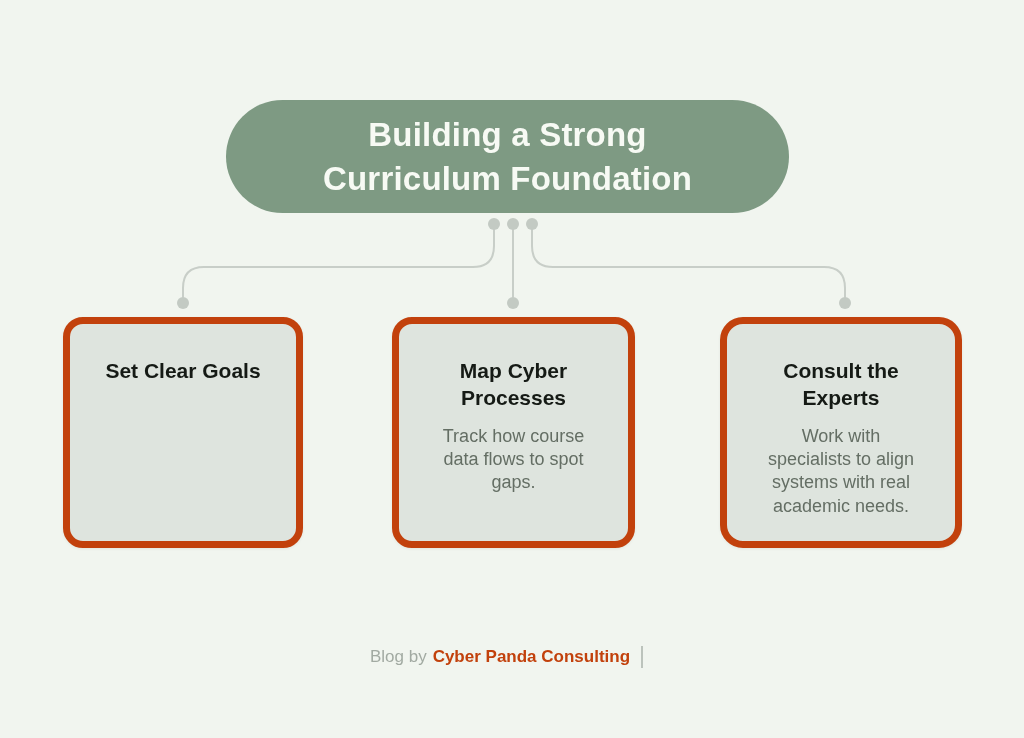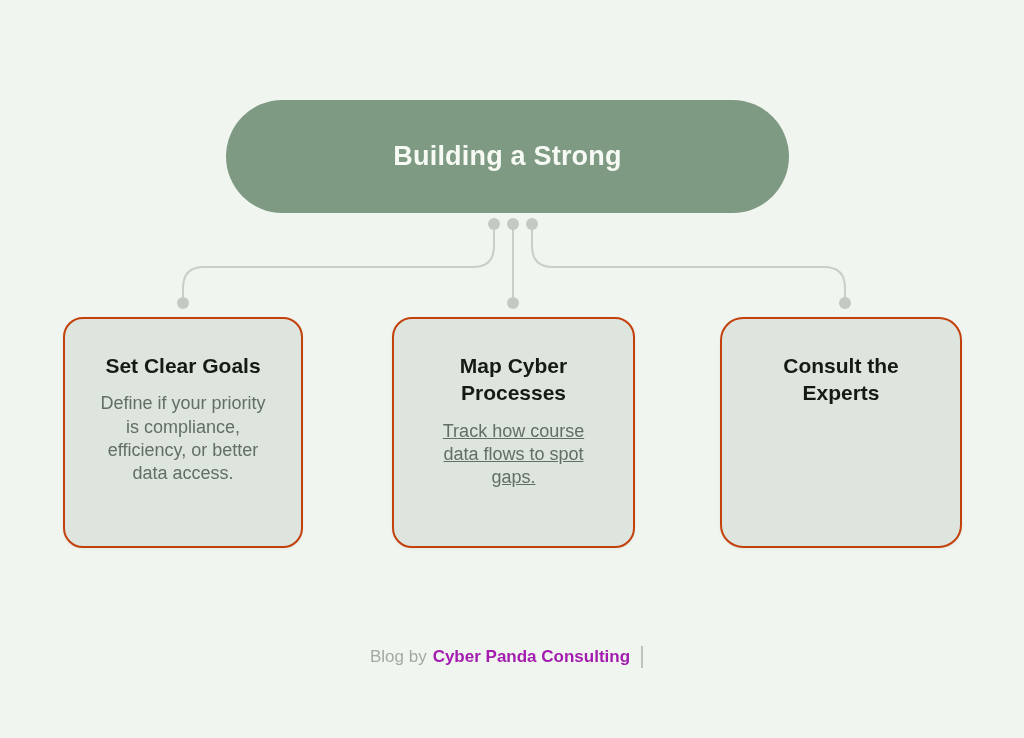--- a/index.html
+++ b/index.html
@@ -21,37 +21,37 @@
     background: #7e9a83;
     border-radius: 57px;
     display: flex;
     flex-direction: column;
     align-items: center;
     justify-content: center;
     text-align: center;
   }
   .header-pill .title-line {
     color: #f7faf4;
-    font-size: 27px;
+    font-size: 33px;
     font-weight: bold;
     line-height: 1.33;
     letter-spacing: 0.2px;
   }
   .connectors {
     position: absolute;
     left: 0; top: 0;
     width: 1024px; height: 738px;
     pointer-events: none;
   }
   .card {
     position: absolute;
     top: 317px;
     height: 231px;
     background: #dee4de;
-    border: 2px solid #c2410c;
+    border: 7px solid #c2410c;
     border-radius: 20px;
     box-shadow: 0 1px 3px rgba(40,60,40,0.07);
     box-sizing: border-box;
     padding-top: 33px;
     text-align: center;
   }
   .card-1 { left: 63px;  width: 240px; }
   .card-2 { left: 392px; width: 243px; }
   .card-3 { left: 720px; width: 242px; border-radius: 23px; }
   .card-heading {
@@ -64,79 +64,80 @@
   .card-1 .card-heading { max-width: 200px; }
   .card-2 .card-heading { max-width: 130px; }
   .card-3 .card-heading { max-width: 140px; }
   .card-body {
     margin: 13px auto 0;
     color: #646e64;
     font-size: 18px;
     line-height: 1.3;
   }
   .card-1 .card-body { max-width: 175px; }
-  .card-2 .card-body { max-width: 150px; text-decoration: underline; }
+  .card-2 .card-body { max-width: 150px; }
   .card-3 .card-body { max-width: 150px; }
   .footer {
     position: absolute;
     left: 0; right: 0;
     top: 646px;
     display: flex;
     align-items: center;
     justify-content: center;
     font-size: 17px;
     color: #a2aaa2;
   }
   .footer .prefix { color: #a2aaa2; margin-right: 6px; }
-  .footer .brand  { color: #a21caf; font-weight: bold; }
+  .footer .brand  { color: #c2410c; font-weight: bold; }
   .footer .divider {
     display: inline-block;
     width: 2px; height: 22px;
     background: #bcc3bc;
     margin: 0 11px;
   }
   .footer .url { color: #a8b0a8; }
 </style>
 </head>
 <body>
 
 <div class="canvas">
 
   <div class="header-pill">
     <span class="title-line">Building a Strong</span>
+    <span class="title-line">Curriculum Foundation</span>
   </div>
 
   <svg class="connectors" viewBox="0 0 1024 738" xmlns="http://www.w3.org/2000/svg">
     <g stroke="#c8cec8" stroke-width="2" fill="none" stroke-linecap="round">
       <path d="M494 226 L494 246 Q494 267 473 267 L204 267 Q183 267 183 288 L183 297"></path>
       <path d="M513 226 L513 297"></path>
       <path d="M532 226 L532 246 Q532 267 553 267 L824 267 Q845 267 845 288 L845 297"></path>
     </g>
     <g fill="#c3cac3">
       <circle cx="494" cy="224" r="6"></circle>
       <circle cx="513" cy="224" r="6"></circle>
       <circle cx="532" cy="224" r="6"></circle>
       <circle cx="183" cy="303" r="6"></circle>
       <circle cx="513" cy="303" r="6"></circle>
       <circle cx="845" cy="303" r="6"></circle>
     </g>
   </svg>
 
   <div class="card card-1">
     <div class="card-heading">Set Clear Goals</div>
-    <div class="card-body">Define if your priority is compliance, efficiency, or better data access.</div>
   </div>
 
   <div class="card card-2">
     <div class="card-heading">Map Cyber Processes</div>
     <div class="card-body">Track how course data flows to spot gaps.</div>
   </div>
 
   <div class="card card-3">
     <div class="card-heading">Consult the Experts</div>
+    <div class="card-body">Work with specialists to align systems with real academic needs.</div>
   </div>
 
   <div class="footer">
     <span class="prefix">Blog by</span>
     <span class="brand">Cyber Panda Consulting</span>
     <span class="divider"></span>
   </div>
 
 </div>
 

